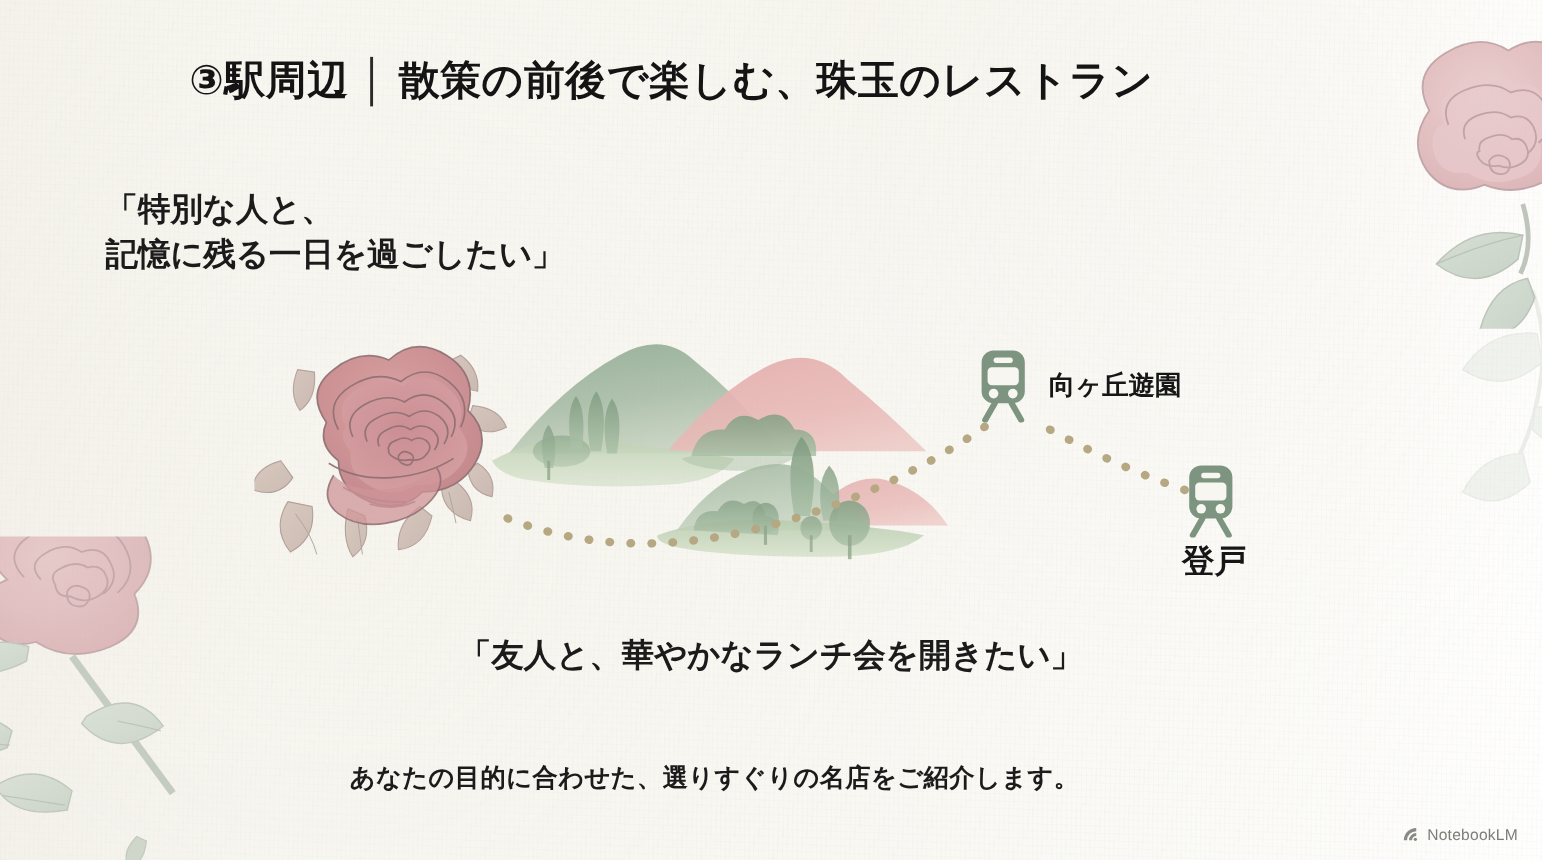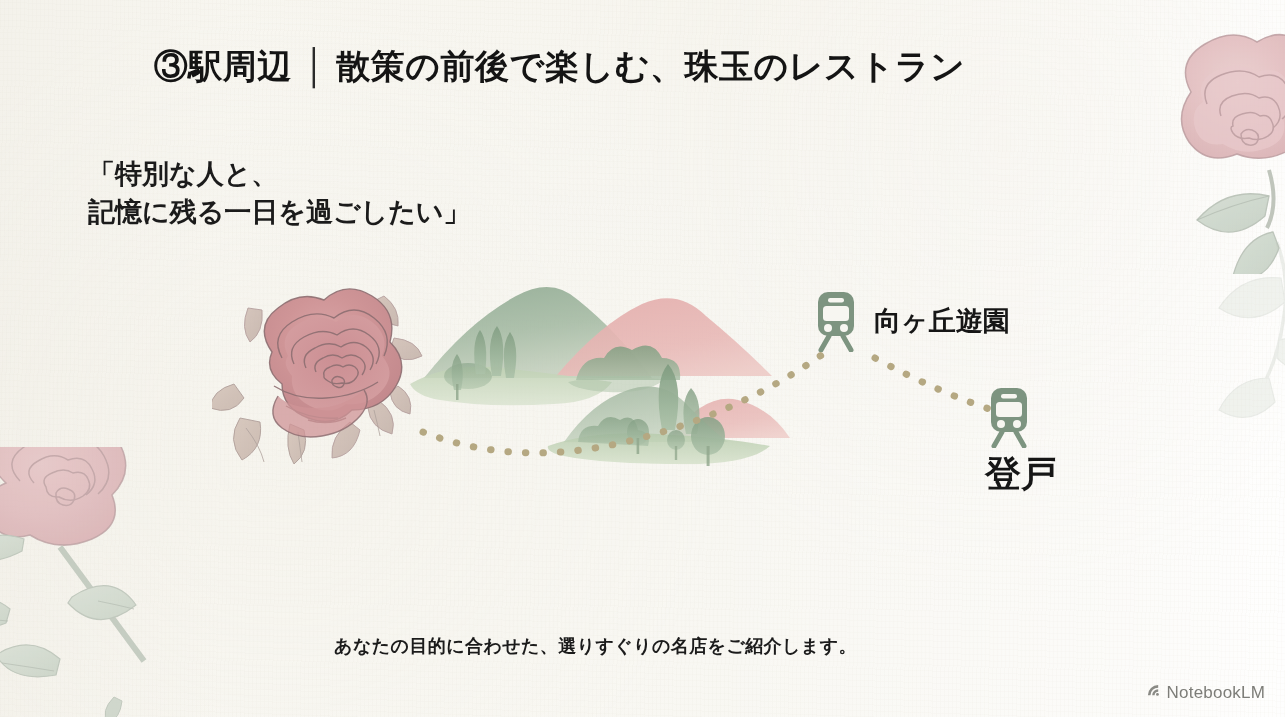--- a/index.html
+++ b/index.html
@@ -50,21 +50,20 @@
     position: absolute;
     top: 44px;
     left: 0;
     width: 1119px;
     text-align: center;
     font-size: 34px;
     font-weight: 700;
     letter-spacing: 0.5px;
     color: #141414;
     white-space: nowrap;
-    font-family: Liberation Serif, serif;
   }
   #title .divider-bar {
     display: inline-block;
     margin: 0 10px;
     font-weight: 400;
     color: #2a2a2a;
   }
 
   .quote {
     position: absolute;
@@ -88,21 +87,21 @@
     font-weight: 700;
     color: #1b1b1b;
   }
 
   #caption {
     position: absolute;
     top: 634px;
     left: 0;
     width: 1191px;
     text-align: center;
-    font-size: 18px;
+    font-size: 21px;
     font-weight: 700;
     color: #1b1b1b;
     letter-spacing: .4px;
   }
 
   
   #landscape {
     position: absolute;
     left: 410px;
     top: 250px;
@@ -121,49 +120,49 @@
     pointer-events: none;
   }
 
   
   .station { position: absolute; }
   .station-icon { display: block; }
 
   #station-mukogaoka { left: 812px; top: 290px; }
   #station-mukogaoka .station-row { display: flex; align-items: center; gap: 14px; }
   #station-mukogaoka .station-label {
-    font-size: 27px;
+    font-size: 22px;
     font-weight: 700;
     color: #161616;
     white-space: nowrap;
   }
 
   #station-noborito { left: 985px; top: 386px; text-align: center; }
   #station-noborito .station-label {
     display: block;
     margin-top: 2px;
-    font-size: 36px;
+    font-size: 27px;
     font-weight: 700;
     color: #161616;
     white-space: nowrap;
   }
 
   
   #route-path { position: absolute; left: 405px; top: 320px; width: 620px; height: 160px; pointer-events: none; }
 
   
   #watermark {
     position: absolute;
     right: 20px;
     bottom: 14px;
     display: flex;
-    align-items: flex-start;
+    align-items: center;
     gap: 6px;
     color: #7d7d78;
-    font-size: 17px;
+    font-size: 13px;
     letter-spacing: .2px;
   }
 </style>
 </head>
 <body>
 
 <div id="slide">
 
   <div id="paper-texture"></div>
 
@@ -237,20 +236,21 @@
       <path d="M166 250 q-14 14 -6 26 q12 -4 14 -22z" fill="#c6d0c4" stroke="#b4beb2" stroke-width="1"></path>
     </g>
   </svg>
 
   <div id="title">
     <span>③駅周辺</span><span class="divider-bar">│</span><span>散策の前後で楽しむ、珠玉のレストラン</span>
   </div>
 
   <div class="quote" id="quote-left">「特別な人と、
 記憶に残る一日を過ごしたい」</div>
+  <div id="quote-bottom">「友人と、華やかなランチ会を開きたい」</div>
 
   <div id="caption">あなたの目的に合わせた、選りすぐりの名店をご紹介します。</div>
 
   <svg id="rose-main" viewBox="0 0 228 196" xmlns="http://www.w3.org/2000/svg">
     <defs>
       <radialGradient id="main-petal" cx="45%" cy="36%" r="68%">
         <stop offset="0%" stop-color="#d9a4a6"></stop>
         <stop offset="45%" stop-color="#cf9597"></stop>
         <stop offset="100%" stop-color="#c2888c"></stop>
       </radialGradient>

